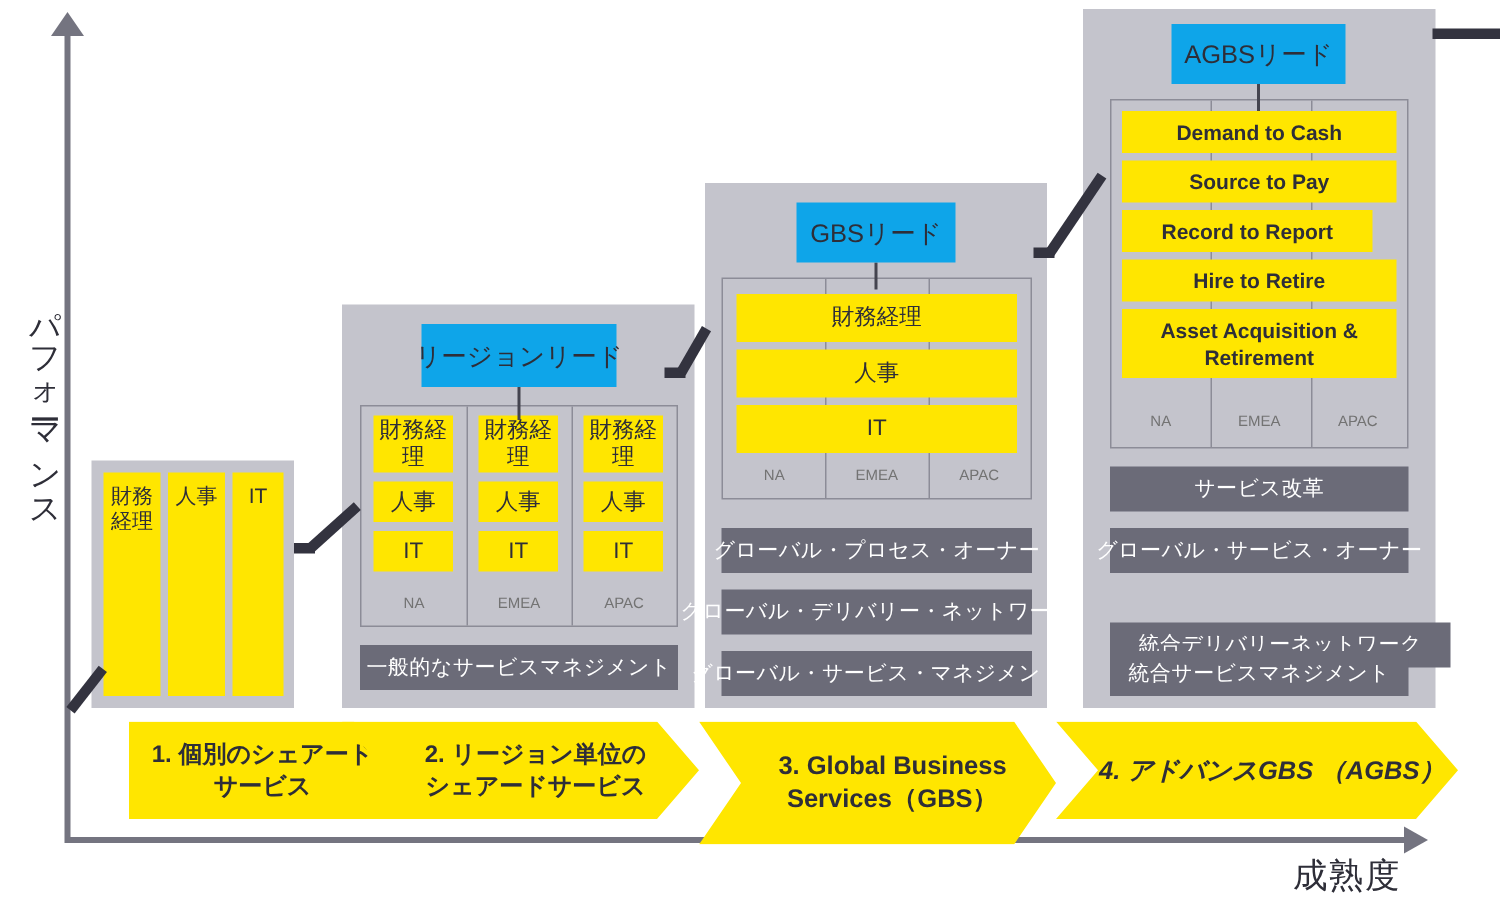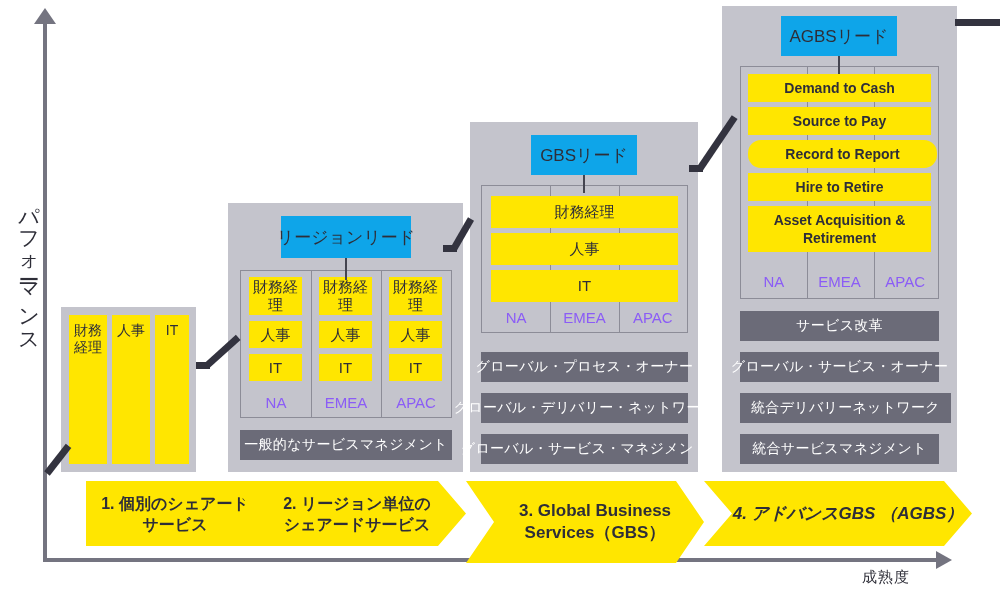--- a/index.html
+++ b/index.html
@@ -21,21 +21,21 @@
     border-top:9px solid transparent;border-bottom:9px solid transparent;
     border-left:16px solid #747480;}
 
   .y-axis-label{
     position:absolute;left:8px;top:193px;width:34px;
     font-size:21px;line-height:25px;letter-spacing:1px;
     writing-mode:vertical-rl;text-orientation:upright;
     color:#2e2e38;white-space:nowrap;
   }
   .x-axis-label{
-    position:absolute;left:862px;top:568px;font-size:15px;color:#2e2e38;
+    position:absolute;left:862px;top:568px;font-size:23px;color:#2e2e38;
     letter-spacing:1px;white-space:nowrap;
   }
 
   
   .stage{position:absolute;background:#c4c4cc;box-sizing:border-box;}
 
   .leadbox{
     position:absolute;background:#0ea5e9;color:#2e2e38;
     display:flex;align-items:center;justify-content:center;
     font-size:17px;white-space:nowrap;z-index:6;
@@ -57,21 +57,21 @@
     text-align:center;font-size:14px;line-height:17px;
     padding-top:7px;box-sizing:border-box;z-index:3;
   }
   .ybar-jp{font-weight:normal;font-size:15px;}
 
   .regionrow{
     position:absolute;display:flex;z-index:3;
   }
   .regionrow span{
     flex:1;display:flex;align-items:center;justify-content:center;
-    font-size:15px;color:#8b5cf6;
+    font-size:10px;color:#737373;
   }
 
   .darkbar{
     position:absolute;background:#6b6b78;color:#ffffff;
     display:flex;align-items:center;justify-content:center;
     font-size:14px;letter-spacing:0.3px;white-space:nowrap;
   }
   .conn-h{position:absolute;height:7px;background:#33333f;z-index:8;}
   .conn-d{position:absolute;height:7px;background:#33333f;z-index:8;
     transform-origin:0 50%;}
@@ -178,34 +178,34 @@
   <div class="leadbox" style="left:781px;top:16px;width:116px;height:40px;">AGBSリード</div>
   <div class="leadstem" style="left:838px;top:56px;height:18px;"></div>
 
   <div class="grid" style="left:740px;top:66px;width:199px;height:233px;">
     <div class="gridline" style="left:66px;"></div>
     <div class="gridline" style="left:133px;"></div>
   </div>
 
   <div class="ybar" style="left:748px;top:74px;width:183px;height:28px;">Demand to Cash</div>
   <div class="ybar" style="left:748px;top:107px;width:183px;height:28px;">Source to Pay</div>
-  <div class="ybar" style="left:748px;top:140px;width:189px;height:28px;border-radius:13px;">Record to Report</div>
+  <div class="ybar" style="left:748px;top:140px;width:167px;height:28px;">Record to Report</div>
   <div class="ybar" style="left:748px;top:173px;width:183px;height:28px;">Hire to Retire</div>
   <div class="ybar" style="left:748px;top:206px;width:183px;height:46px;white-space:pre-wrap;line-height:18px;">Asset Acquisition &amp;
 Retirement</div>
 
   <div class="regionrow" style="left:741px;top:266px;width:197px;height:30px;">
     <span>NA</span>
     <span>EMEA</span>
     <span>APAC</span>
   </div>
 
   <div class="darkbar" style="left:740px;top:311px;width:199px;height:30px;">サービス改革</div>
   <div class="darkbar" style="left:740px;top:352px;width:199px;height:30px;">グローバル・サービス・オーナー</div>
-  <div class="darkbar" style="left:740px;top:393px;width:211px;height:30px;">統合デリバリーネットワーク</div>
+  <div class="darkbar" style="left:740px;top:415px;width:227px;height:30px;">統合デリバリーネットワーク</div>
   <div class="darkbar" style="left:740px;top:434px;width:199px;height:30px;">統合サービスマネジメント</div>
 
   <div class="conn-h" style="left:955px;top:19px;width:45px;"></div>
 
   <div class="chev chev-first" style="left:50px;top:481px;width:178px;height:65px;white-space:pre-line;margin-left:36px;">1. 個別のシェアード
 サービス</div>
   <div class="chev chev-mid" style="left:228px;top:481px;width:238px;height:65px;white-space:pre-line;padding-left:20px;">2. リージョン単位の
 シェアードサービス</div>
   <div class="chev chev-mid chev-en" style="left:466px;top:481px;width:238px;height:82px;white-space:pre-line;padding-left:20px;">3. Global Business
 Services（GBS）</div>

